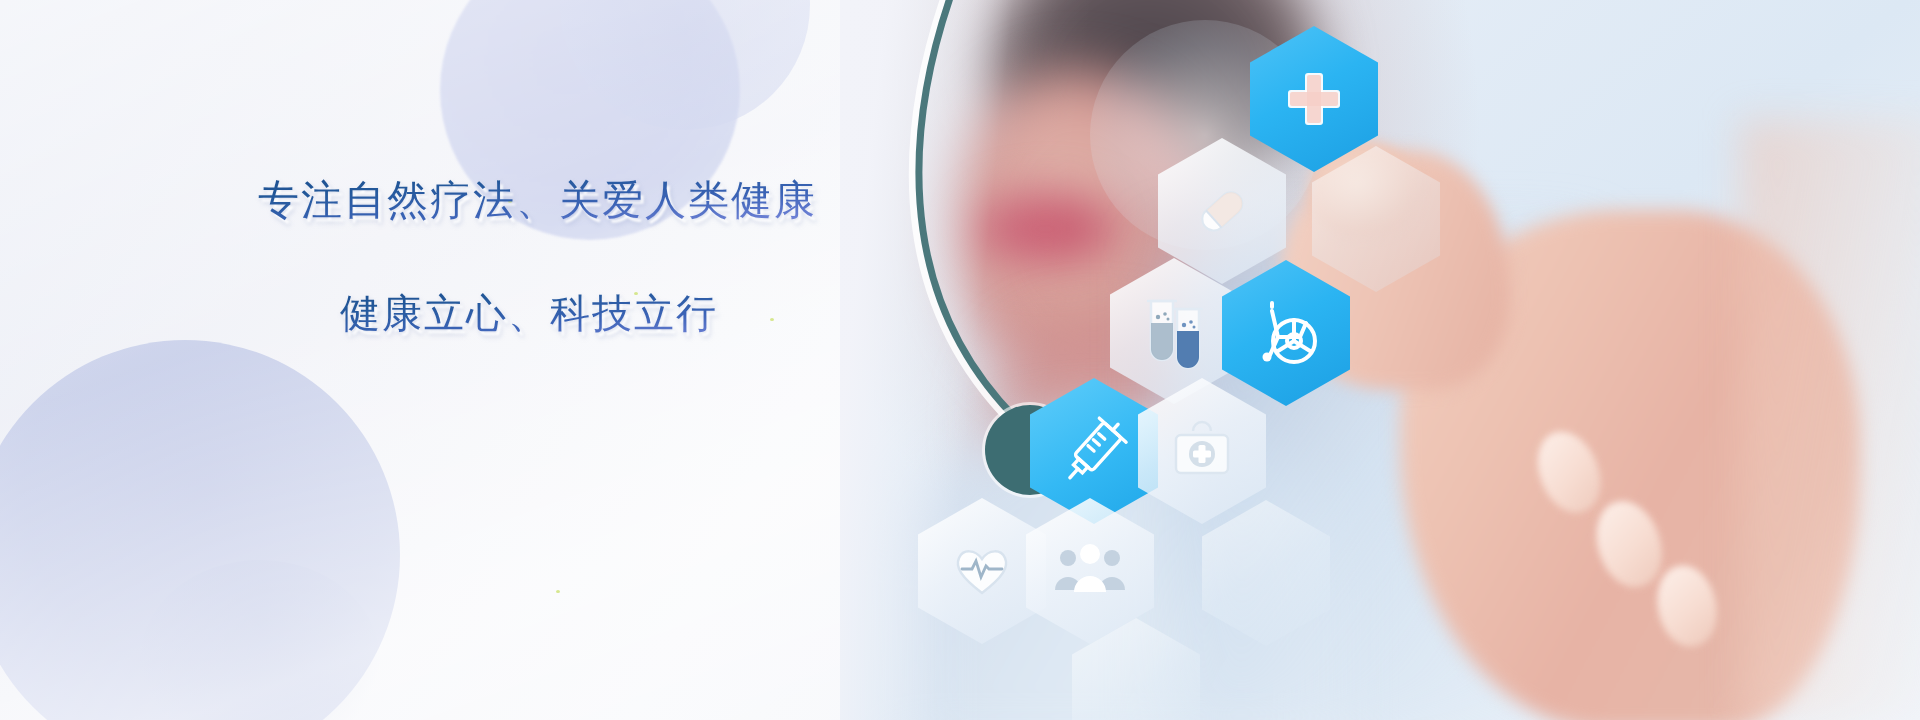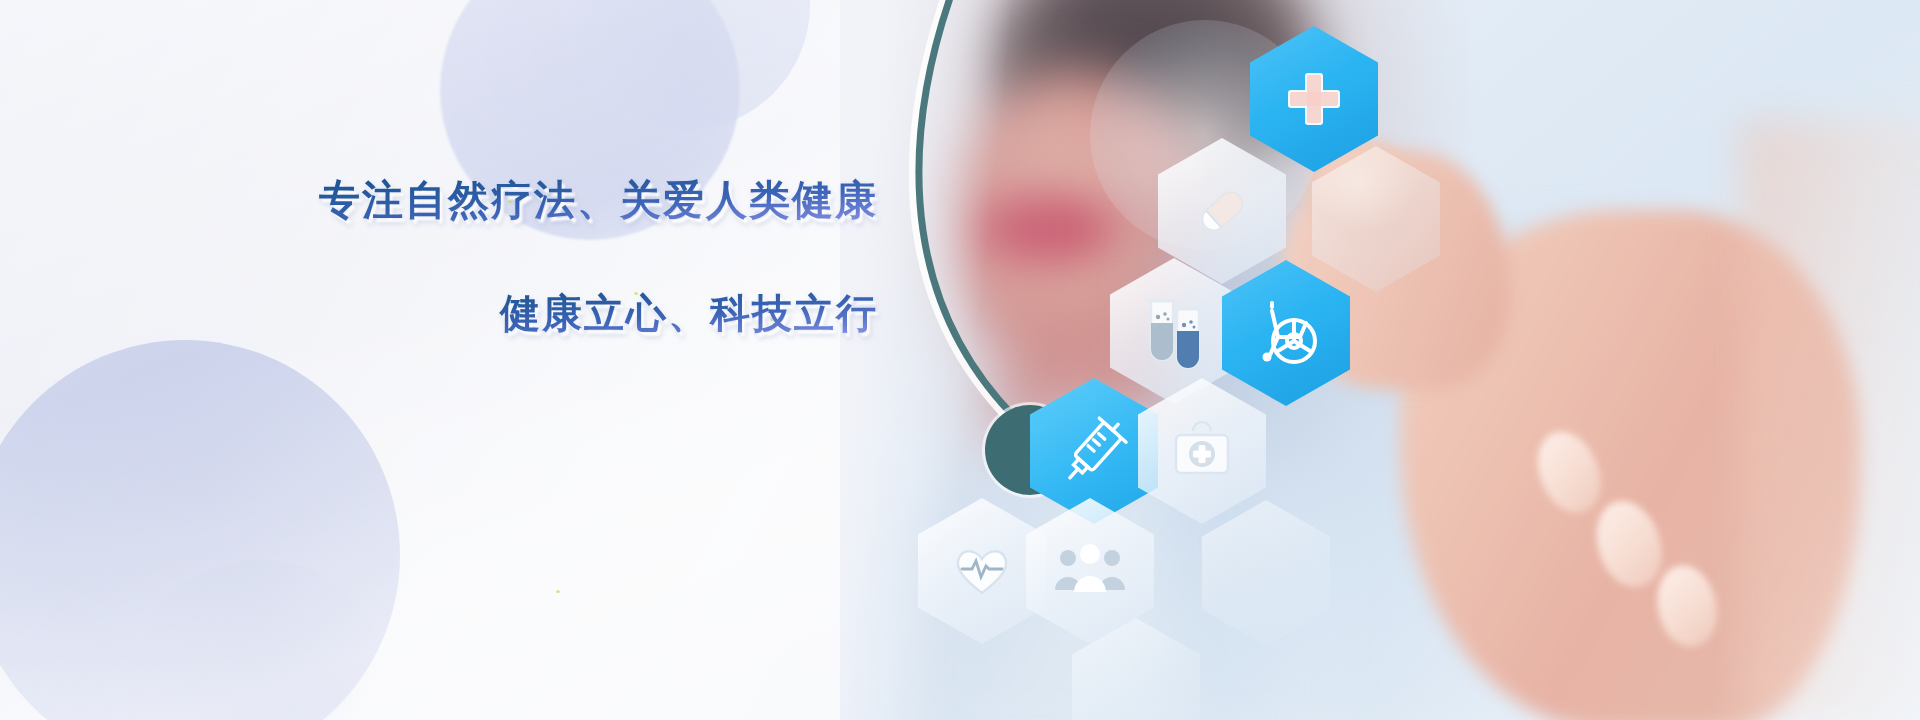--- a/index.html
+++ b/index.html
@@ -53,34 +53,33 @@
              background:#c9e06a; opacity:.75; pointer-events:none; }
 
   
   #copy {
     position:absolute;
     left:258px; top:178px;
     width:620px;
     z-index:12;
   }
   .headline {
-    font-weight:bold;
+    font-weight:normal;
     letter-spacing:2px;
     white-space:nowrap;
     background:linear-gradient(176deg,#1c4f8f 0%,#23589a 22%,#3b63b6 58%,#6b7fd4 86%,#8a95de 100%);
     -webkit-background-clip:text;
     background-clip:text;
     color:transparent;
     -webkit-text-fill-color:transparent;
     filter:drop-shadow(3px 4px 1px rgba(255,255,255,.95))
            drop-shadow(1px 2px 2px rgba(120,135,185,.28));
-    text-align:right;
   }
   .headline-1 { font-size:41px; line-height:1.1; }
-  .headline-2 { font-size:40px; line-height:1.1; margin-top:68px; margin-left:114px; }
+  .headline-2 { font-size:40px; line-height:1.1; margin-top:68px; margin-left:82px; }
 
   
   #photo {
     position:absolute;
     left:840px; top:0;
     width:1080px; height:720px;
     overflow:hidden;
   }
   
   .photo-mask {

